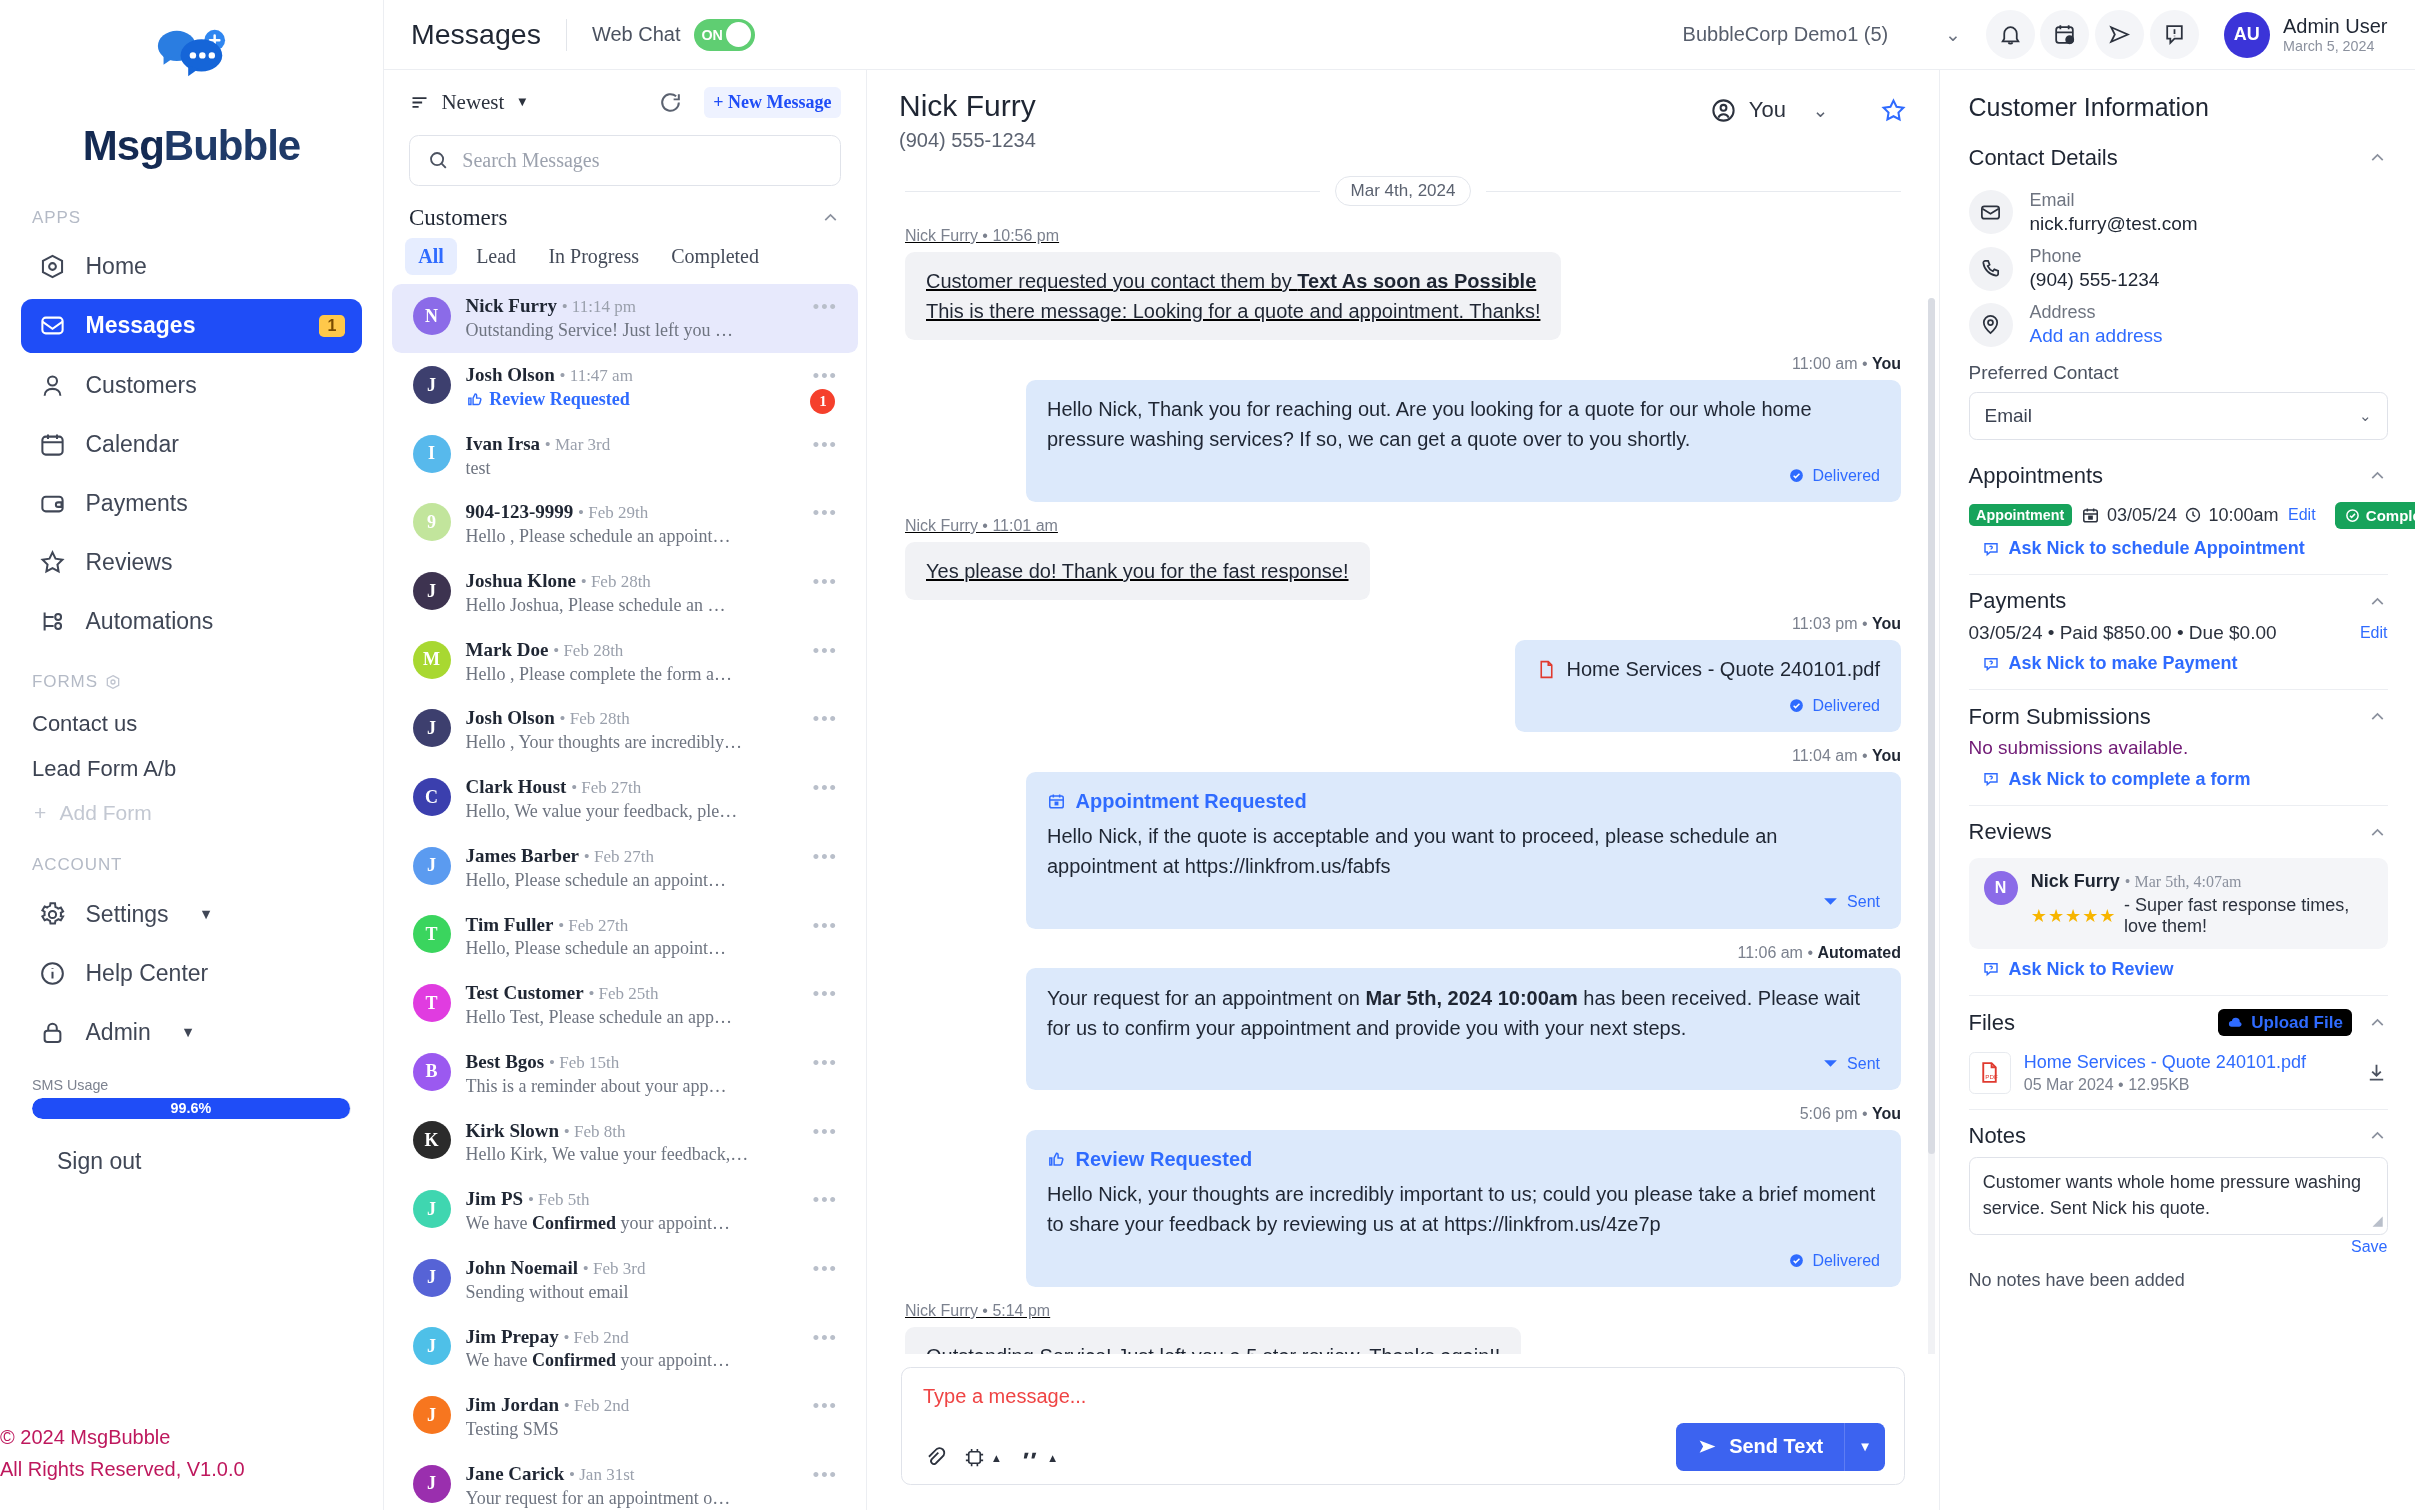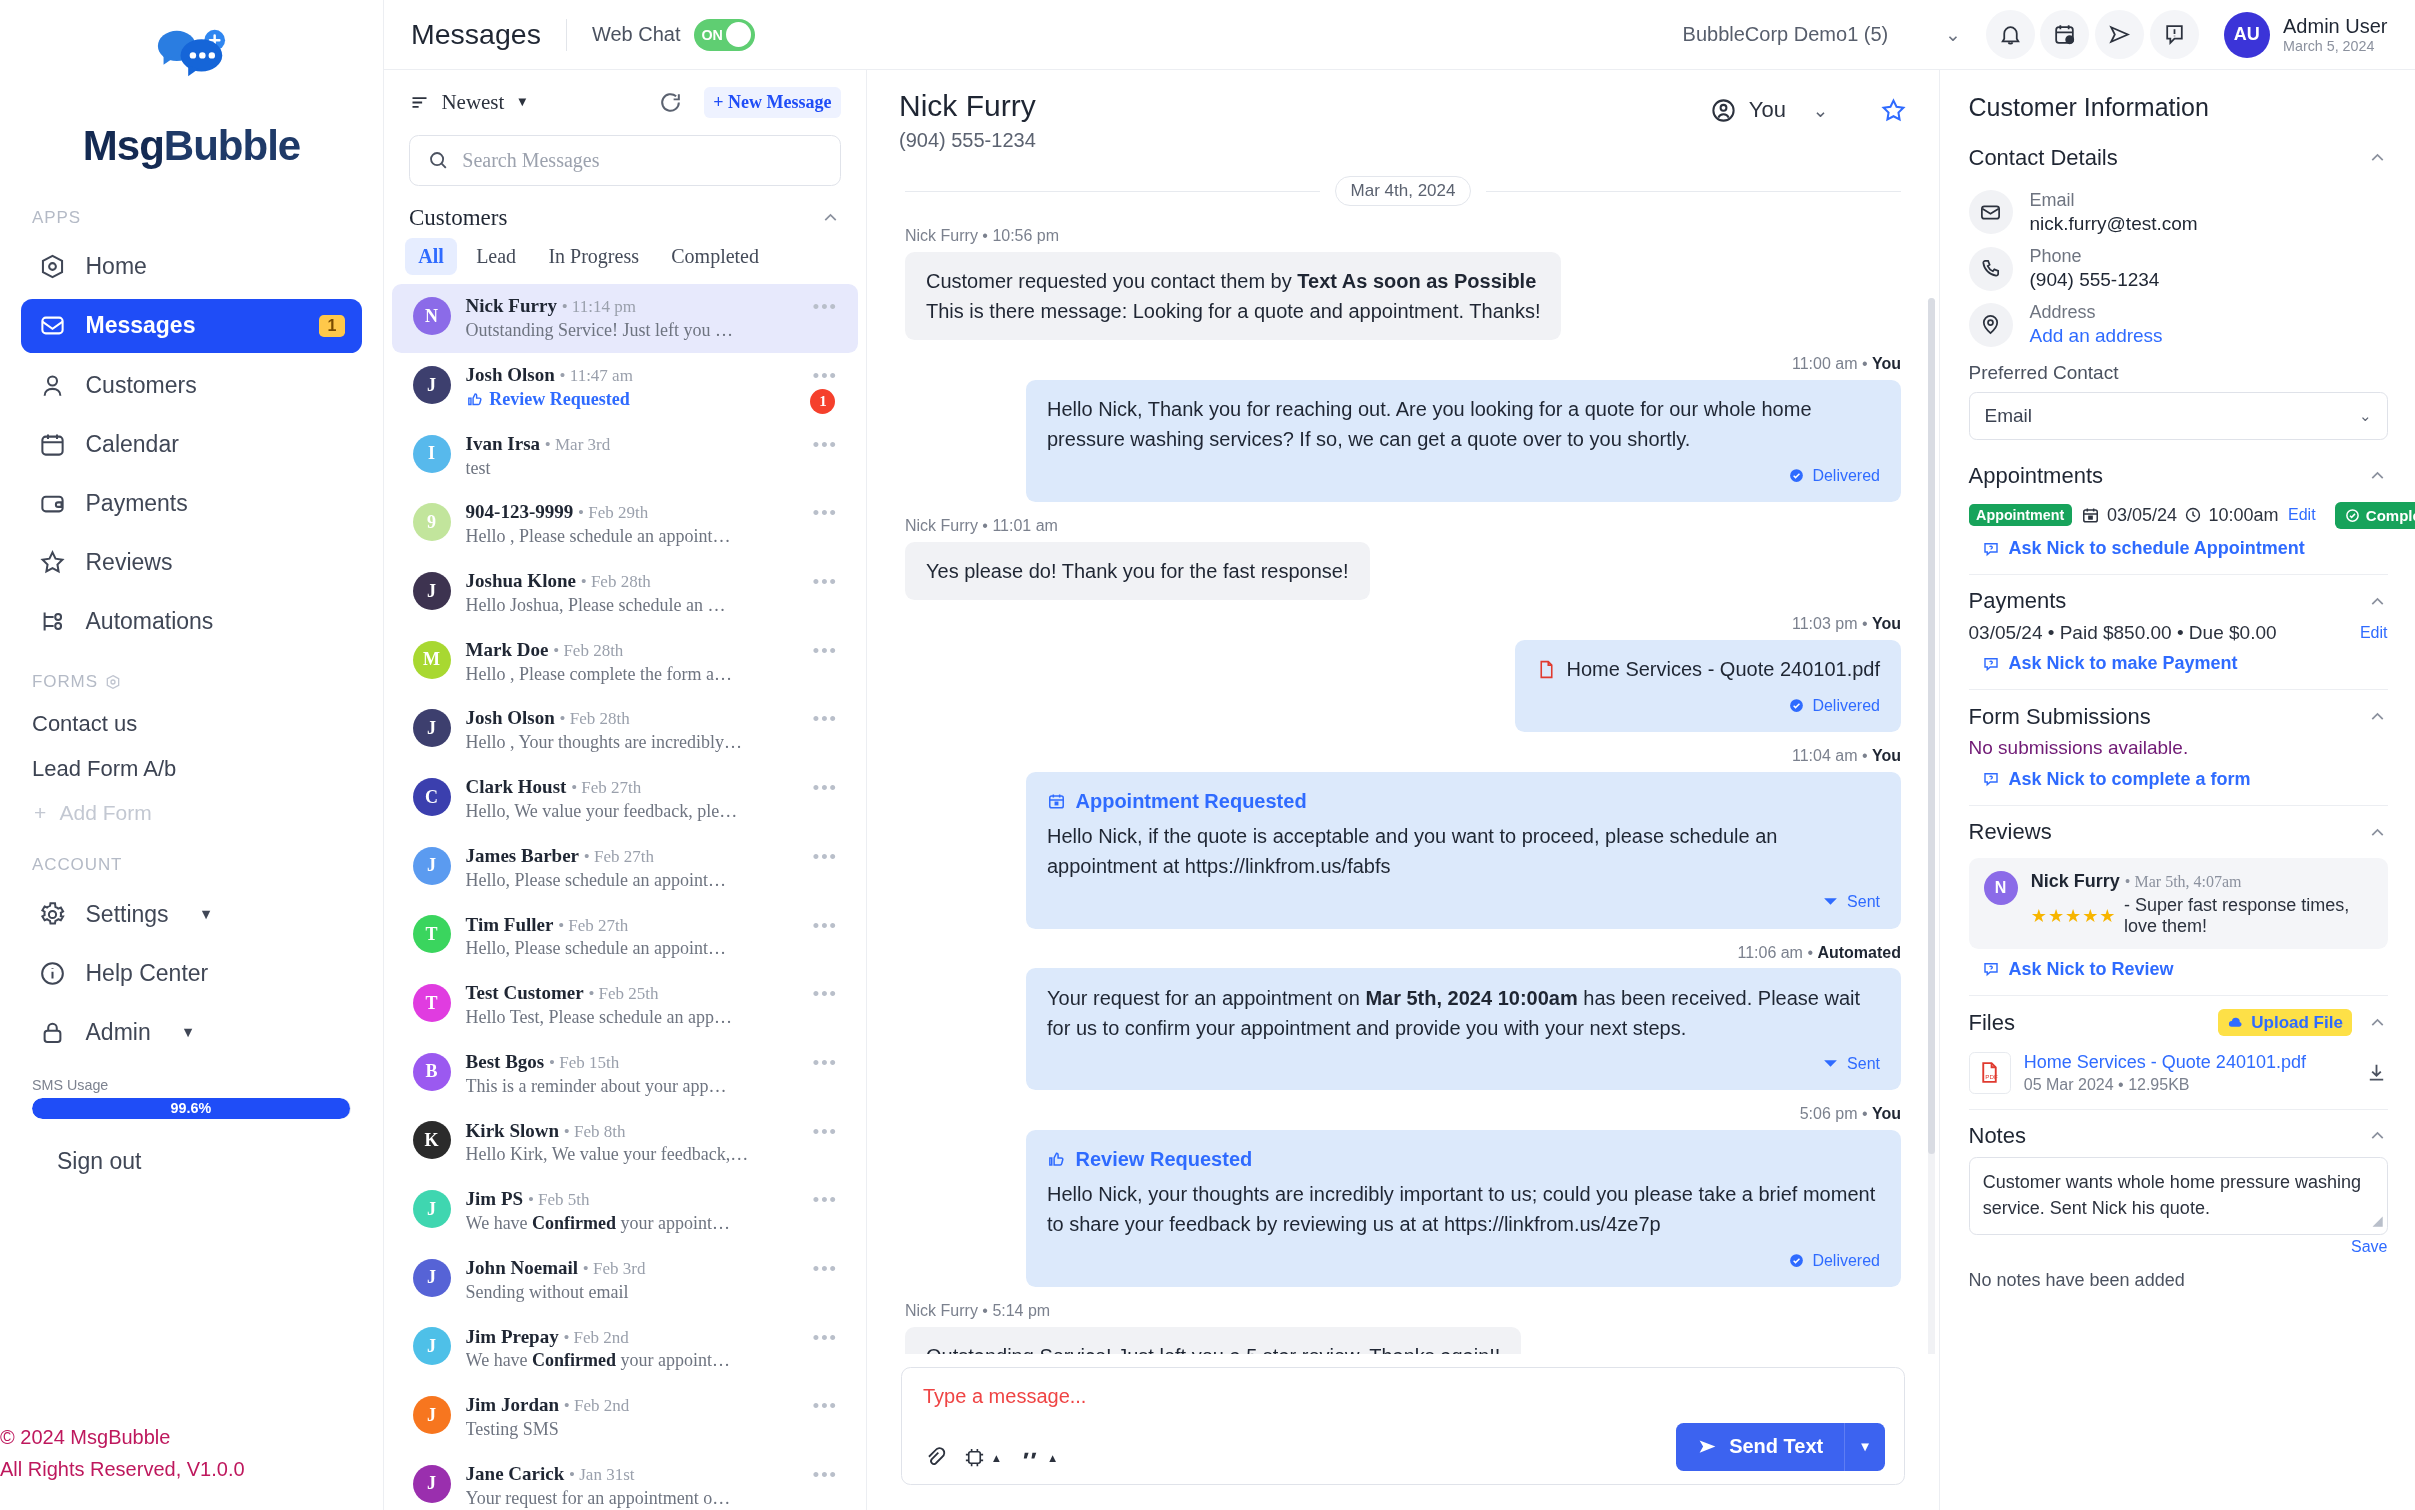--- a/index.html
+++ b/index.html
@@ -177,21 +177,21 @@
   .assign-pill { display:flex; align-items:center; gap:11.4px; font-size: 22px; color: #2c323e; cursor:pointer;}
   .star { color: #2f6bff; font-size: 26px; cursor: pointer; margin-left: 25px;}
   .messages { flex: 1; overflow: hidden; padding: 5.7px 38px 0 38px; position: relative;}
   .daysep { display: flex; align-items: center; gap: 15px; margin: 5.7px 0 21px 0; }
   .daysep .line { flex: 1; height: 1px; background: #e7eaef; }
   .daysep .pill {
     font-size: 17px; color: #5b6270; border: 1px solid #e3e6ec;
     border-radius: 15px; padding: 3.8px 15px; background:#fff;
   }
   .msg { margin-bottom: 15px; display: flex; flex-direction: column; }
-  .msg.in { align-items: flex-start; }
+  .msg.in { align-items: flex-start; text-decoration: underline; }
   .msg.out { align-items: flex-end; }
   .meta { font-size: 16px; color: #7b818e; margin-bottom: 6.7px; }
   .meta b { color: #1f2633; }
   .bubble {
     border-radius: 9.5px; padding: 14.3px 21px; font-size: 20px; line-height: 1.5;
     color: #1f2633; max-width: 875px;
   }
   .bubble.in { background: #f1f2f5; }
   .bubble.out { background: #dce9fb; min-width: 285px; }
   .bubble .title { color: #2f6bff; font-weight: bold; display:flex; align-items:center; gap:9.5px; margin-bottom: 4.8px;}
@@ -267,21 +267,21 @@
     background: #f4f5f8; border-radius: 9.5px; padding: 12.4px 15px;
     display: flex; gap: 13.3px; align-items: flex-start; margin-top: 5.7px;
   }
   .av-sm { width: 34px; height: 34px; border-radius: 50%; background: #8b6be8; color:#fff;
            font-size: 16px; font-weight: bold; display:flex; align-items:center; justify-content:center; flex:0 0 34px;}
   .rev-name { font-size: 18px; color: #1f2633; font-weight: bold; }
   .rev-name .t { color: #8b919e; font-weight: normal; font-size: 16px; font-family: Liberation Serif, serif; }
   .stars { color: #f7b500; font-size: 18px; letter-spacing: 1px; }
   .rev-text { font-size: 18px; color: #2c323e; }
   .upload {
-    font-size: 17px; color: #2f6bff; background: #fde047; padding: 3.8px 8.6px;
+    font-size: 17px; color: #2f6bff; background: #000000; padding: 3.8px 8.6px;
     border-radius: 5.7px; display: flex; align-items: center; gap: 7.6px; cursor: pointer; font-weight:bold;
   }
   .file-row { display: flex; align-items: center; gap: 13.3px; margin-top: 7.6px; }
   .pdf-ico {
     width: 42px; height: 42px; border: 1px solid #e7eaef; border-radius: 5.7px;
     display: flex; align-items: center; justify-content: center; flex: 0 0 42px; background:#fff;
   }
   .file-name { font-size: 18px; color: #2f6bff; cursor: pointer; }
   .file-meta { font-size: 16px; color: #7b818e; margin-top: 2.9px; }
   .dl { margin-left: auto; color: #4b5260; cursor: pointer; }

